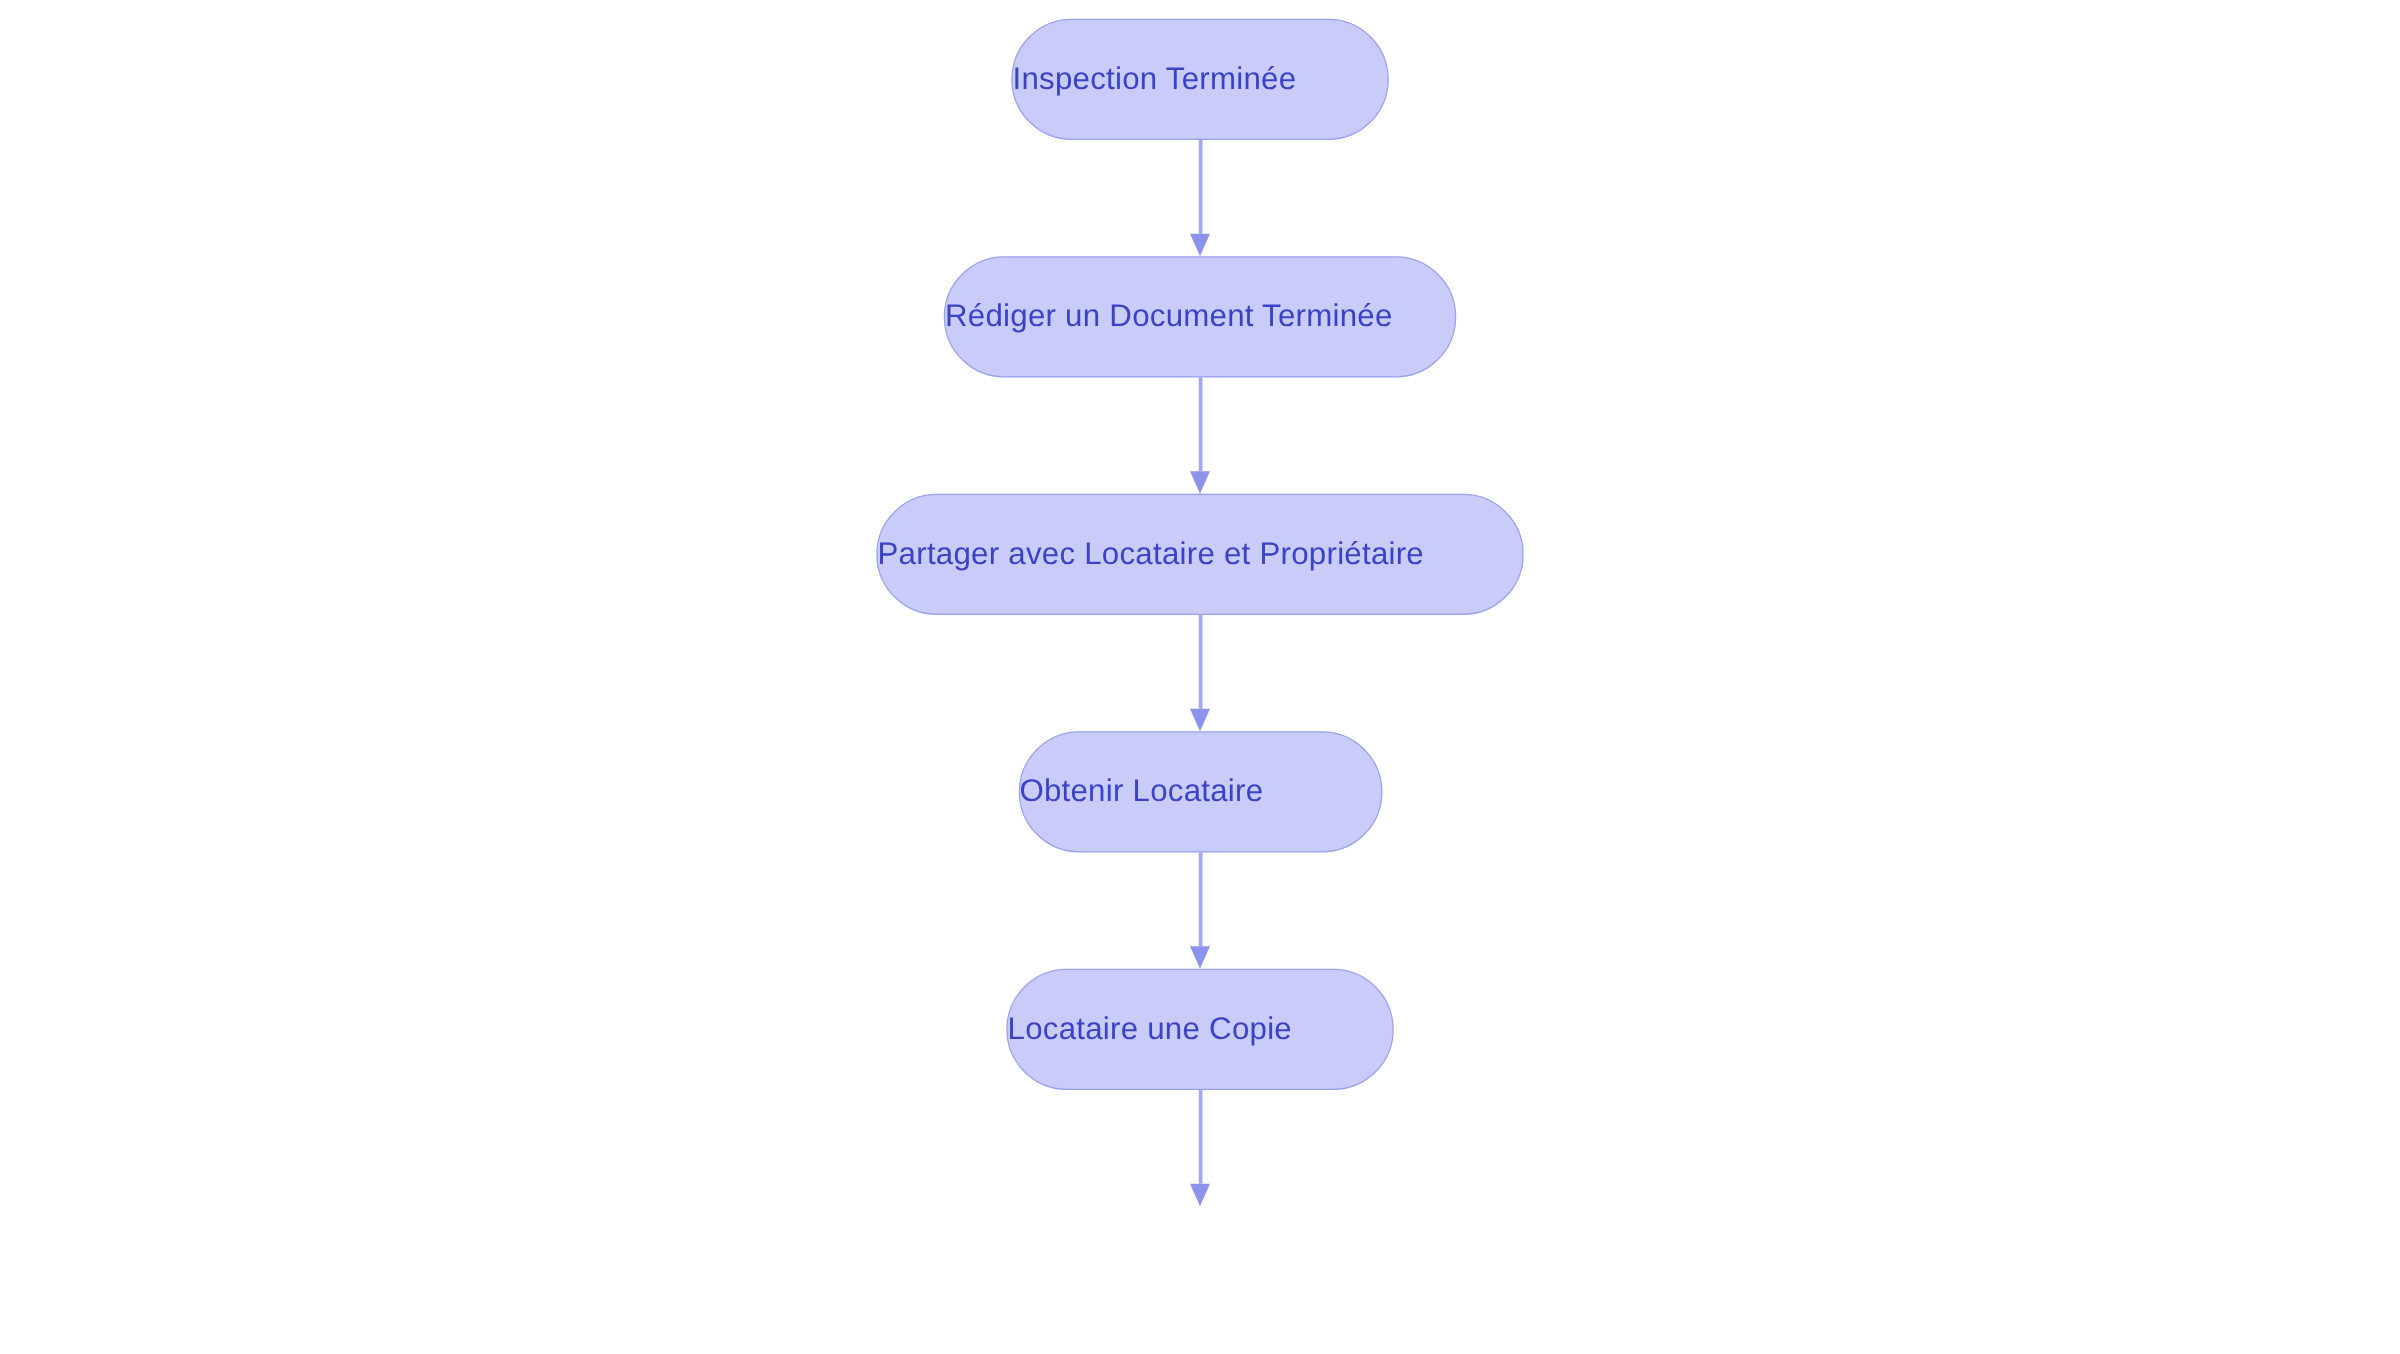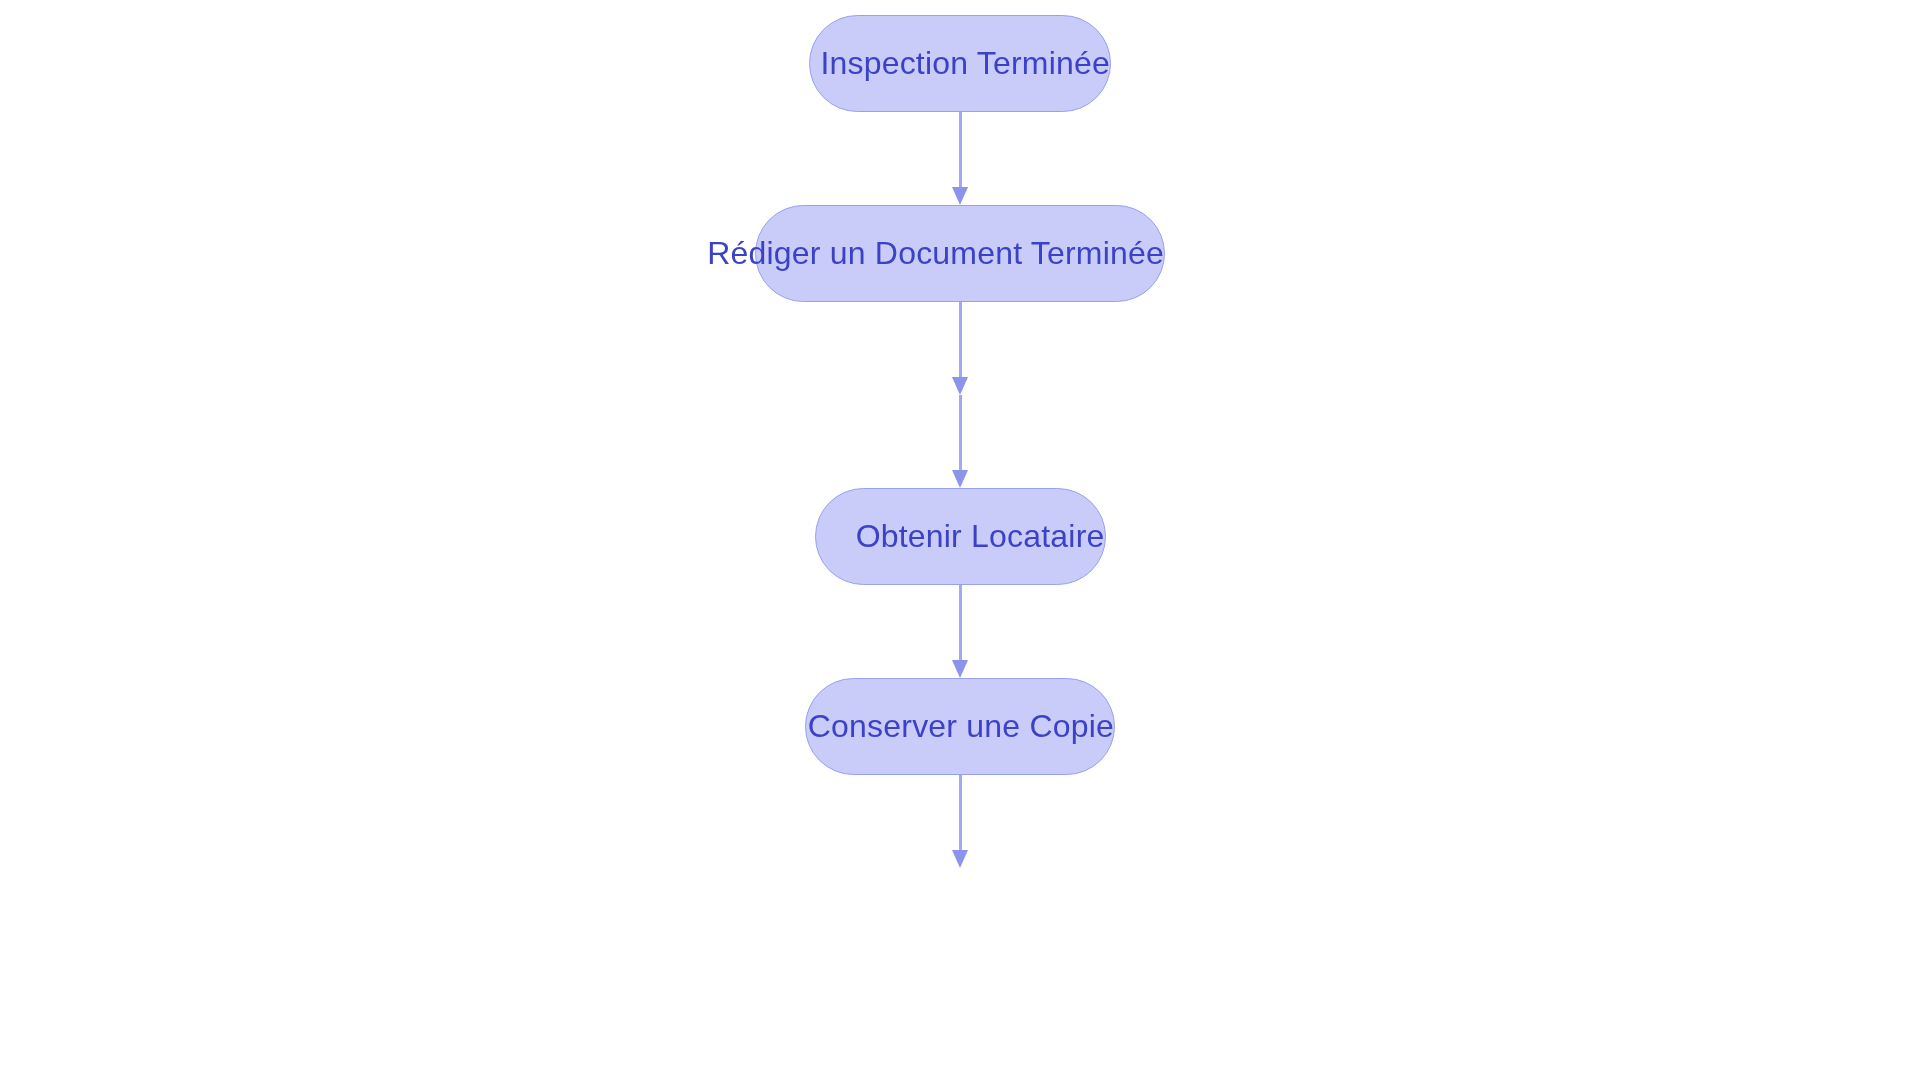--- a/index.html
+++ b/index.html
@@ -29,26 +29,26 @@
     align-items: center;
   }
 
   .node {
     box-sizing: border-box;
     height: 97px;
     border-radius: 48.5px;
     background: var(--node-fill, #c9ccf8);
     border: 1.5px solid var(--node-border, #99a0ef);
     color: var(--text-color, #3b42c7);
-    font-size: 32px;
+    font-size: 25px;
     font-weight: 400;
     letter-spacing: 0.2px;
     display: flex;
     align-items: center;
-    justify-content: flex-end;
+    justify-content: flex-start;
     white-space: nowrap;
     text-align: center;
   }
 
   
   .node.n1 { width: 302px; }
   .node.n2 { width: 410px; }
   .node.n3 { width: 518px; }
   .node.n4 { width: 291px; }
   .node.n5 { width: 310px; }
@@ -95,37 +95,40 @@
 
     <div class="node n2">
       <span>Rédiger un Document Terminée</span>
     </div>
 
     <div class="arrow">
       <span class="shaft"></span>
       <span class="head"></span>
     </div>
 
+    <div class="node n3">
+      <span>Partager avec Locataire et Propriétaire</span>
+    </div>
 
     <div class="arrow">
       <span class="shaft"></span>
       <span class="head"></span>
     </div>
 
     <div class="node n4">
       <span>Obtenir Locataire</span>
     </div>
 
     <div class="arrow">
       <span class="shaft"></span>
       <span class="head"></span>
     </div>
 
     <div class="node n5">
-      <span>Conserver une Copie</span>
+      <span>Locataire une Copie</span>
     </div>
 
     <div class="arrow">
       <span class="shaft"></span>
       <span class="head"></span>
     </div>
 
 
   </div>
 </div>

